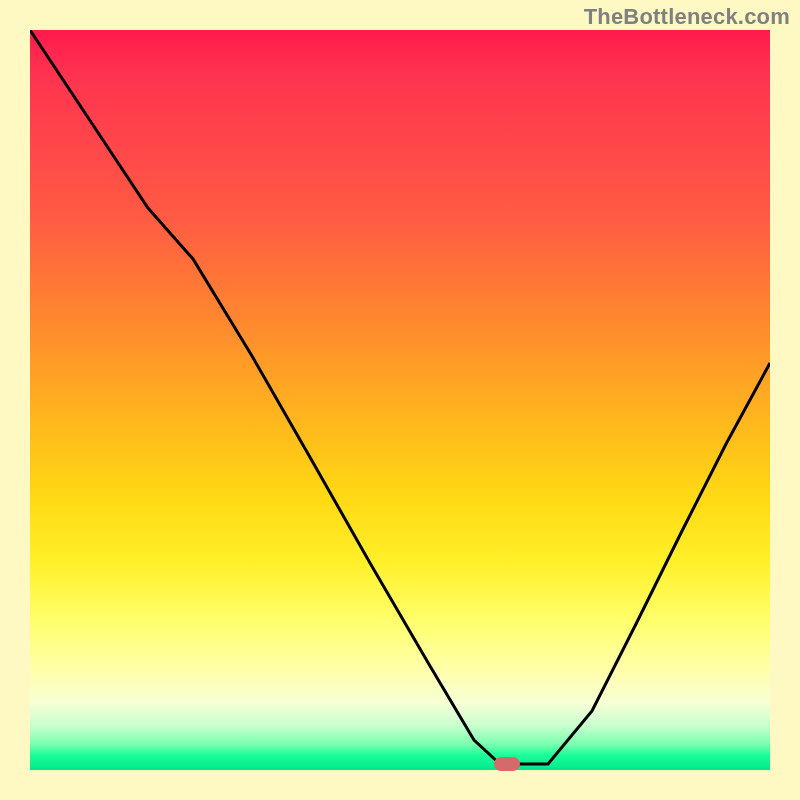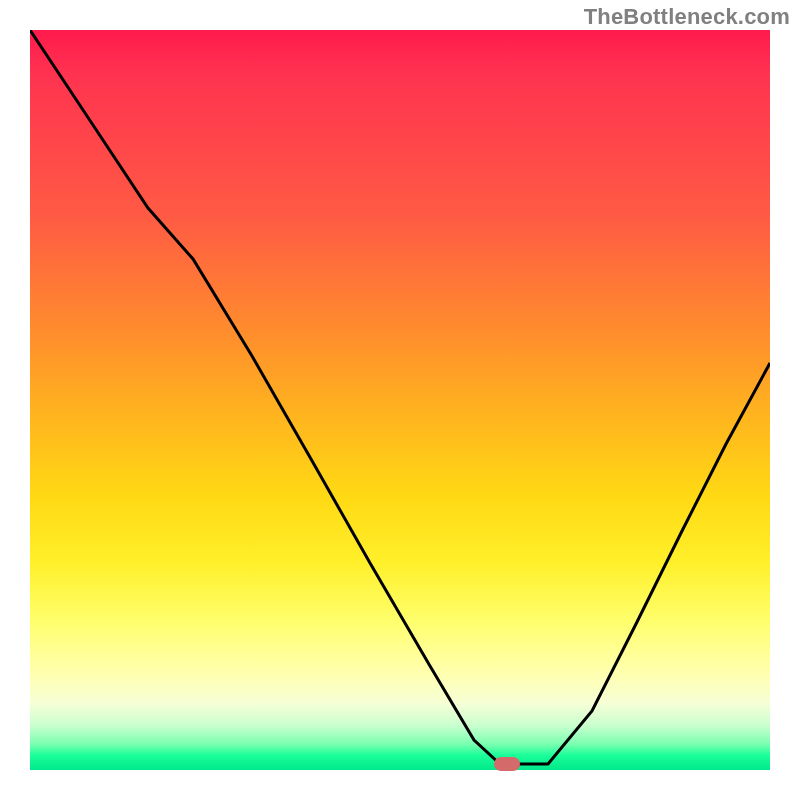--- a/index.html
+++ b/index.html
@@ -8,21 +8,21 @@
     width: 800px;
     height: 800px;
     background: #000;
     overflow: hidden;
     font-family: Arial, Helvetica, sans-serif;
   }
   .frame {
     position: relative;
     width: 800px;
     height: 800px;
-    background: #ffffff;
+    background: #fef9c3;
   }
   .attribution {
     position: absolute;
     top: 4px;
     right: 10px;
     color: #808080;
     font-size: 22px;
     font-weight: 600;
     letter-spacing: 0.2px;
   }

